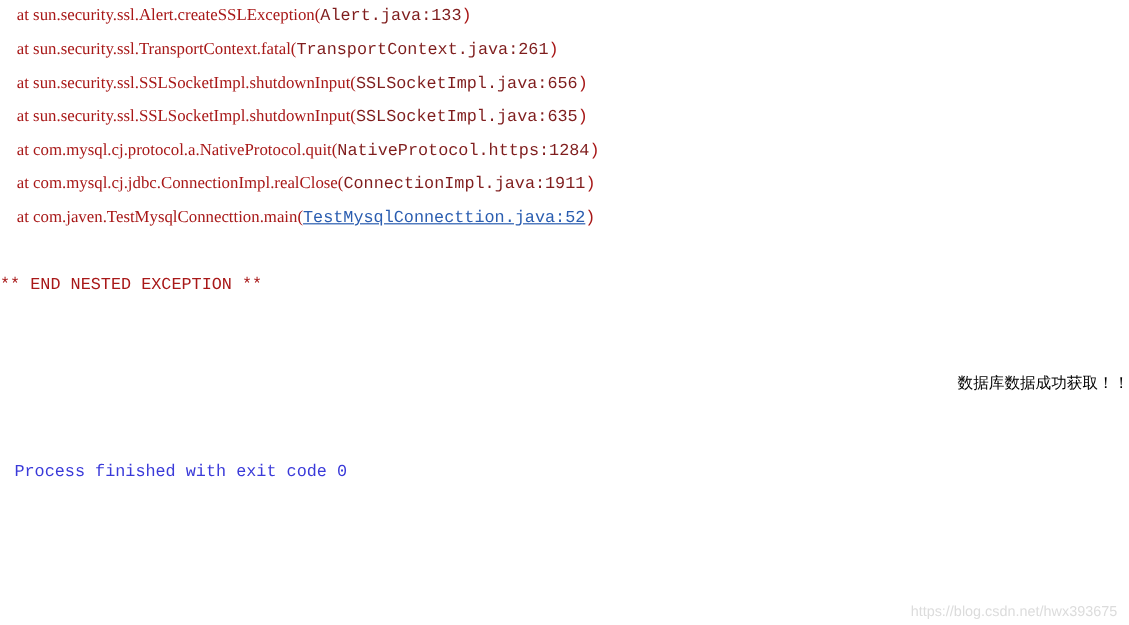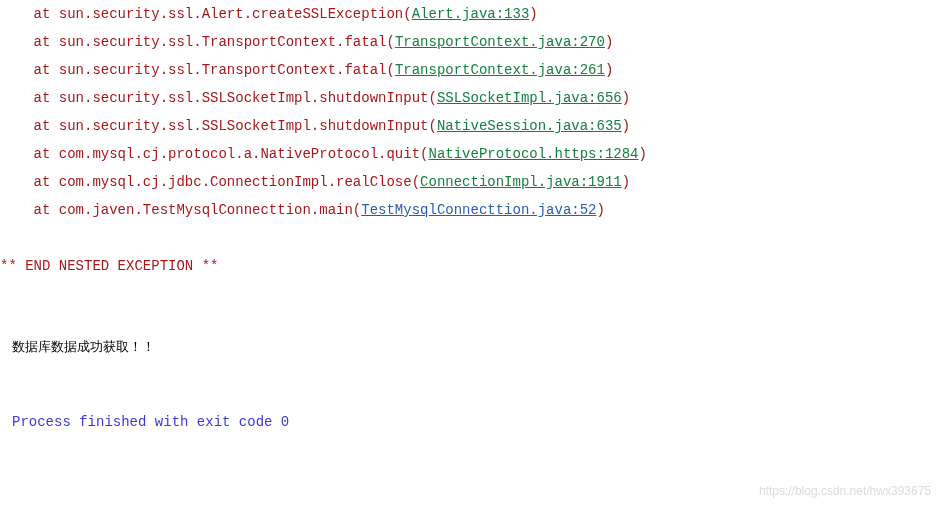--- a/index.html
+++ b/index.html
@@ -13,66 +13,66 @@
       height: 521px;
       overflow: hidden;
       position: relative;
     }
     .trace-line {
       white-space: pre;
       color: #a81818;
     }
     .trace-indent {
       display: inline;
+      font-family: Liberation Serif, serif;
     }
     .file-link {
-      color: #15803d;
-      text-decoration: underline;
+      color: #7f1d1d;
     }
     .file-link-blue {
       color: #2a5db0;
       text-decoration: underline;
     }
     .end-nested {
       color: #a81818;
       white-space: pre;
       margin-top: 28px;
     }
     .success-msg {
       color: #000000;
       font-family: -apple-system, BlinkMacSystemFont, "Segoe UI", Arial, sans-serif;
       font-size: 13px;
       margin-top: 54px;
       margin-left: 12px;
+      text-align: right;
     }
     .exit-code {
       color: #3a3ad9;
       white-space: pre;
       margin-top: 48px;
       margin-left: 12px;
     }
     .watermark {
       position: absolute;
       right: 10px;
-      bottom: 18px;
+      bottom: 0;
       color: #dcdcdc;
       font-family: Arial, sans-serif;
       font-size: 12px;
       text-align: right;
     }
   </style>
 </head>
 <body>
 
 <div id="trace-container">
     <div class="trace-line"><span class="trace-indent">    at sun.security.ssl.Alert.createSSLException(</span><span class="file-link">Alert.java:133</span><span>)</span></div>
-    <div class="trace-line"><span class="trace-indent">    at sun.security.ssl.TransportContext.fatal(</span><span class="file-link">TransportContext.java:270</span><span>)</span></div>
     <div class="trace-line"><span class="trace-indent">    at sun.security.ssl.TransportContext.fatal(</span><span class="file-link">TransportContext.java:261</span><span>)</span></div>
     <div class="trace-line"><span class="trace-indent">    at sun.security.ssl.SSLSocketImpl.shutdownInput(</span><span class="file-link">SSLSocketImpl.java:656</span><span>)</span></div>
-    <div class="trace-line"><span class="trace-indent">    at sun.security.ssl.SSLSocketImpl.shutdownInput(</span><span class="file-link">NativeSession.java:635</span><span>)</span></div>
+    <div class="trace-line"><span class="trace-indent">    at sun.security.ssl.SSLSocketImpl.shutdownInput(</span><span class="file-link">SSLSocketImpl.java:635</span><span>)</span></div>
     <div class="trace-line"><span class="trace-indent">    at com.mysql.cj.protocol.a.NativeProtocol.quit(</span><span class="file-link">NativeProtocol.https:1284</span><span>)</span></div>
     <div class="trace-line"><span class="trace-indent">    at com.mysql.cj.jdbc.ConnectionImpl.realClose(</span><span class="file-link">ConnectionImpl.java:1911</span><span>)</span></div>
     <div class="trace-line"><span class="trace-indent">    at com.javen.TestMysqlConnecttion.main(</span><span class="file-link-blue">TestMysqlConnecttion.java:52</span><span>)</span></div>
   </div>
 
 <div class="end-nested">** END NESTED EXCEPTION **</div>
 
 <div class="success-msg">数据库数据成功获取！！</div>
 
 <div class="exit-code">Process finished with exit code 0</div>

